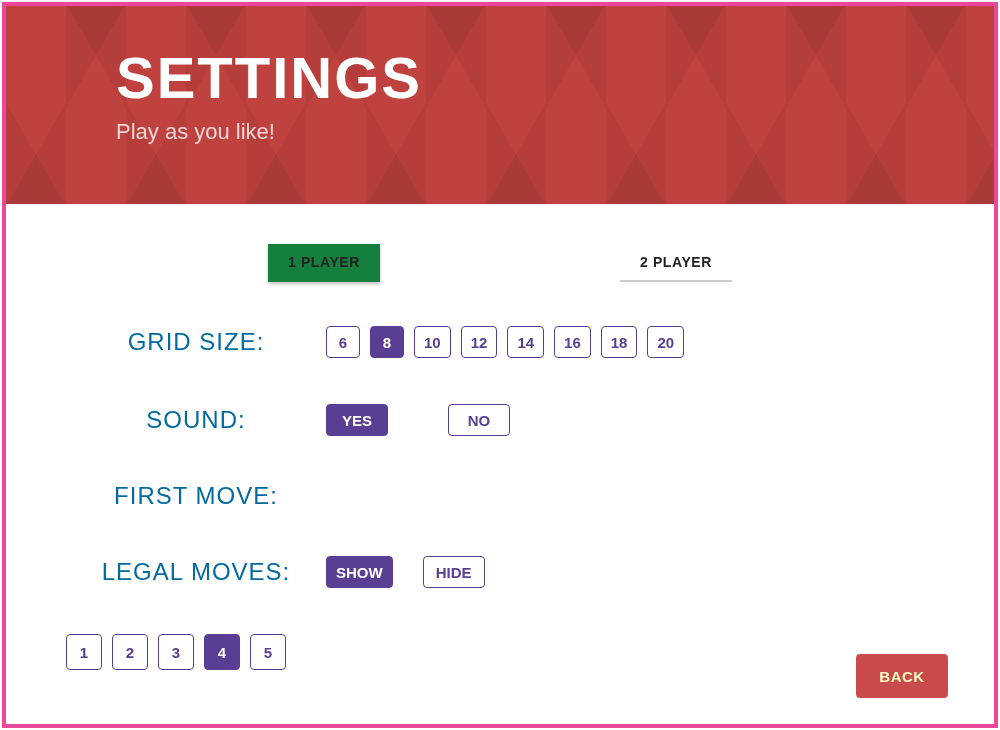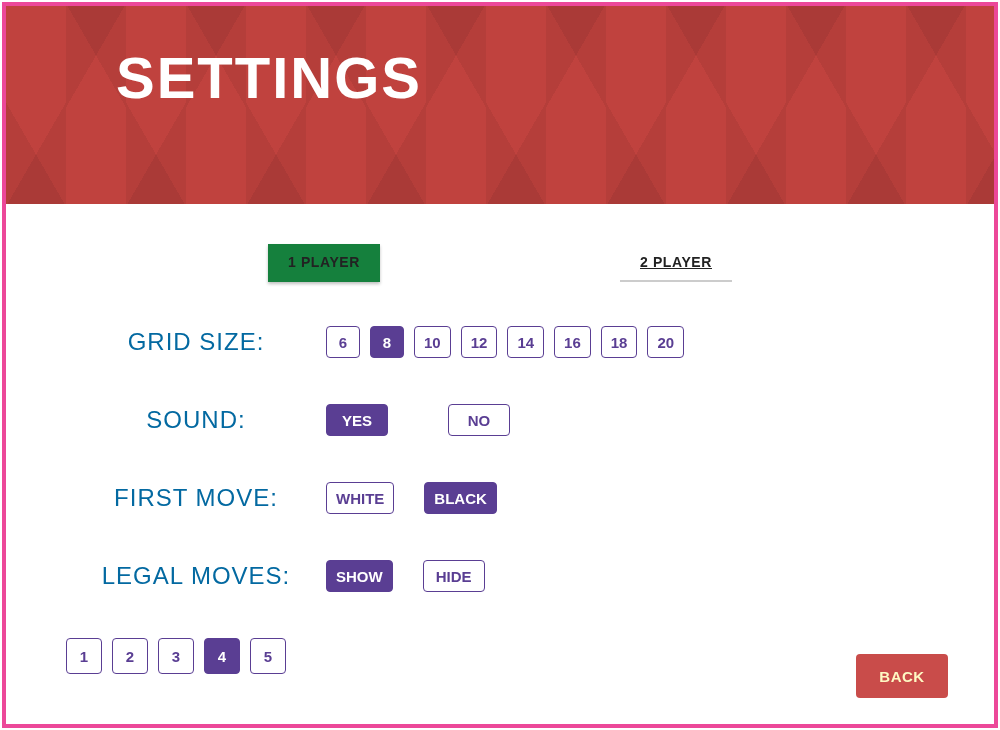--- a/index.html
+++ b/index.html
@@ -57,21 +57,20 @@
     padding: 10px 0;
     cursor: pointer;
   }
   .tab.active {
     background: #15803d;
     border-radius: 0;
     box-shadow: 0 2px 3px rgba(0,0,0,0.25);
   }
   .tab.inactive {
     border-bottom: 2px solid #ccc;
-    text-decoration: underline;
   }
 
   
   .settings {
     padding-left: 60px;
     padding-right: 60px;
   }
   .row {
     display: flex;
     align-items: center;
@@ -139,20 +138,21 @@
     justify-content: center;
   }
 </style>
 </head>
 <body>
 
 <div class="frame">
 
   <div class="header">
     <div class="title">SETTINGS</div>
+    <div class="subtitle">Play as you like!</div>
   </div>
 
   <div class="tabs">
     <div class="tab active">1 PLAYER</div>
     <div class="tab inactive">2 PLAYER</div>
   </div>
 
   <div class="settings">
 
     <div class="row">
@@ -172,24 +172,20 @@
     <div class="row">
       <div class="label">SOUND:</div>
       <div class="options gap-lg">
         <div class="opt wide selected">YES</div>
         <div class="opt wide">NO</div>
       </div>
     </div>
 
     <div class="row">
       <div class="label">FIRST MOVE:</div>
-      <div class="options gap-md">
-        <div class="opt wide">WHITE</div>
-        <div class="opt wide selected">BLACK</div>
-      </div>
     </div>
 
     <div class="row">
       <div class="label">LEGAL MOVES:</div>
       <div class="options gap-md">
         <div class="opt wide selected">SHOW</div>
         <div class="opt wide">HIDE</div>
       </div>
     </div>
 

